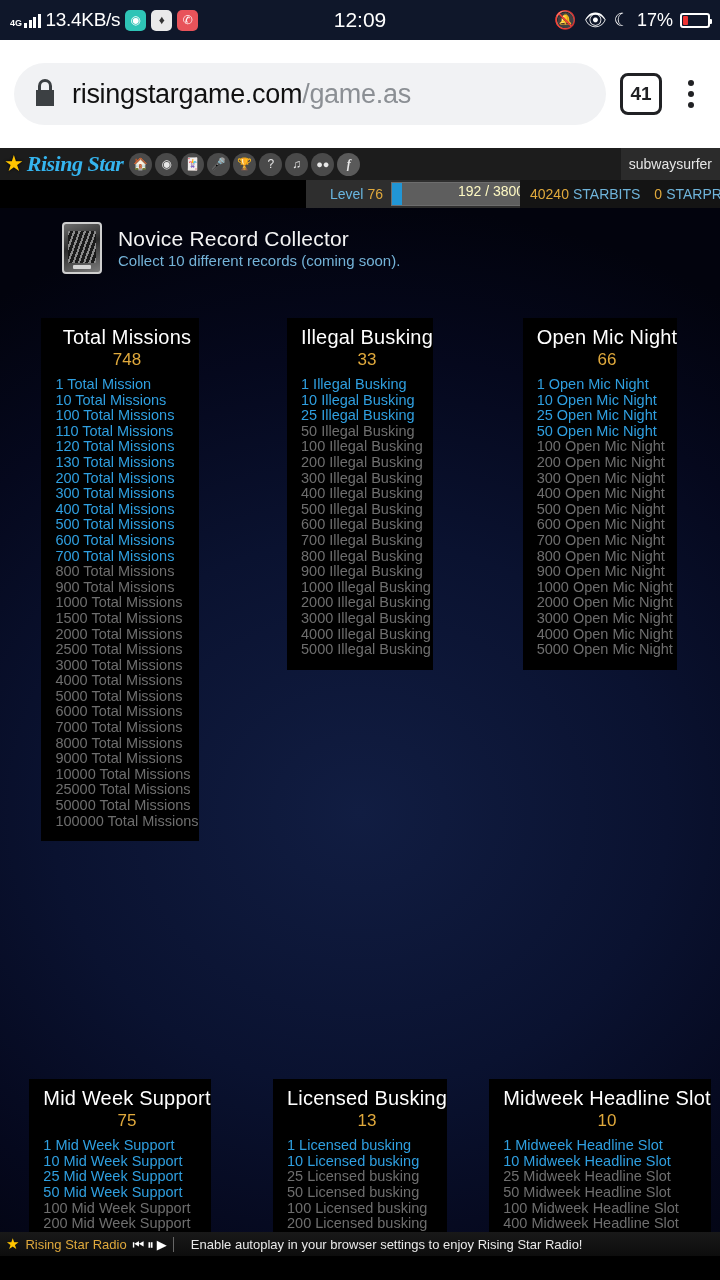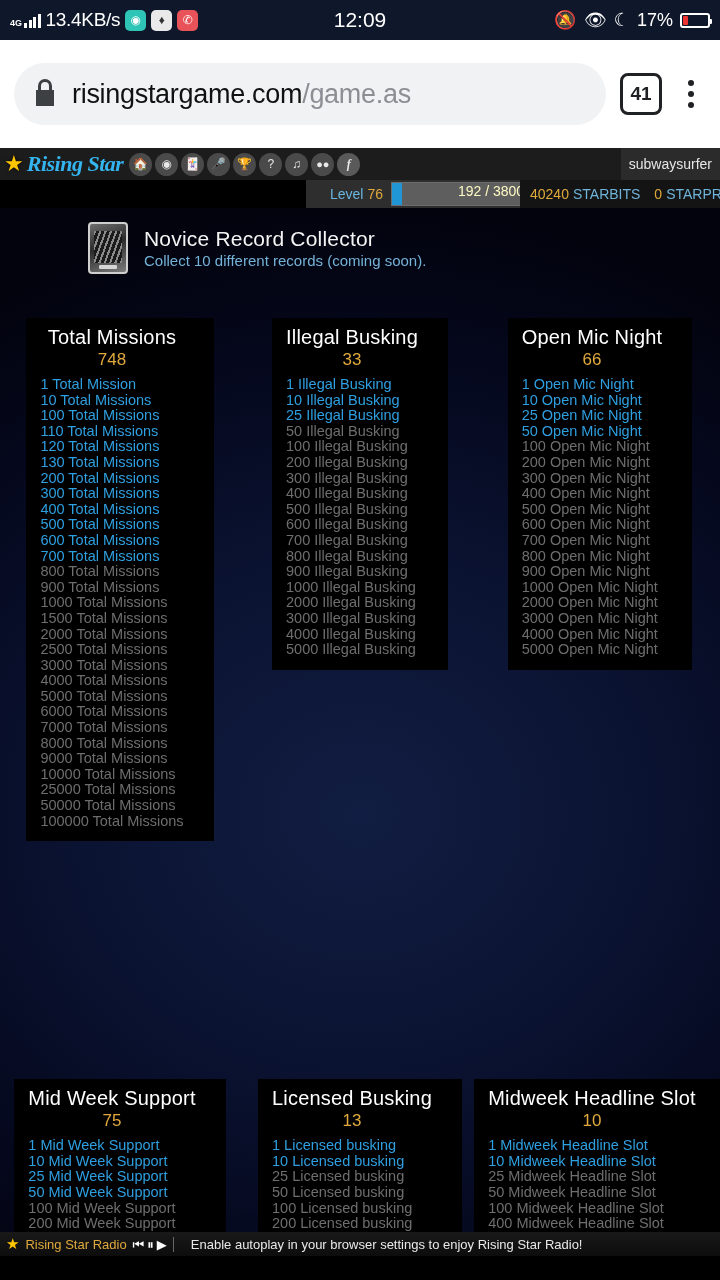--- a/index.html
+++ b/index.html
@@ -115,21 +115,21 @@
   .currency {
     position:absolute; left:520px; top:0; height:28px; background:#141414;
     display:flex; align-items:center; gap:14px; padding:0 10px;
     white-space:nowrap;
   }
   .currency .amt { color:#e0a93c; }
   .currency .unit { color:#6fb4da; margin-left:4px; }
 
   
   .ach {
-    display:flex; align-items:center; gap:16px; padding:14px 0 10px 88px;
+    display:flex; align-items:center; gap:16px; padding:14px 0 10px 62px;
   }
   .ach .thumb {
     width:40px; height:52px; flex:none;
     background:linear-gradient(160deg,#6e6e6e 0%,#2b2b2b 45%,#7c7c7c 100%);
     border:2px solid #cfcfcf; border-radius:4px; position:relative; overflow:hidden;
   }
   .ach .thumb::before {
     content:""; position:absolute; left:4px; right:4px; top:7px; bottom:9px;
     background:
       repeating-linear-gradient(110deg,#8a8a8a 0 2px,#1a1a1a 2px 5px);
@@ -142,21 +142,21 @@
   .ach .txt .t { color:#f4f4f4; font-size:21px; letter-spacing:0.2px; }
   .ach .txt .s { color:#74b3d8; font-size:15px; margin-top:1px; }
 
   
   .grid {
     display:grid; grid-template-columns:repeat(3, 240px);
     column-gap:0; row-gap:0;
     padding:0 0 0 0; margin-top:22px;
   }
   .panel { padding:12px 0 14px 0; display:flex; flex-direction:column; align-items:center; }
-  .panel .inner { background:#000; padding:8px 30px 12px 14px; }
+  .panel .inner { background:#000; padding:8px 0 12px 14px; }
   .panel .ttl {
     color:#fff; font-size:20px; text-align:center; white-space:nowrap;
     letter-spacing:0.2px;
   }
   .panel .cnt { color:#e0a93c; font-size:17px; text-align:center; margin-top:1px; }
   .panel ul { list-style:none; margin-top:7px; }
   .panel li { font-size:14.5px; line-height:15.6px; white-space:nowrap; }
   .panel li.done { color:#2f9fe0; }
   .panel li.todo { color:#6e6e6e; }
 

